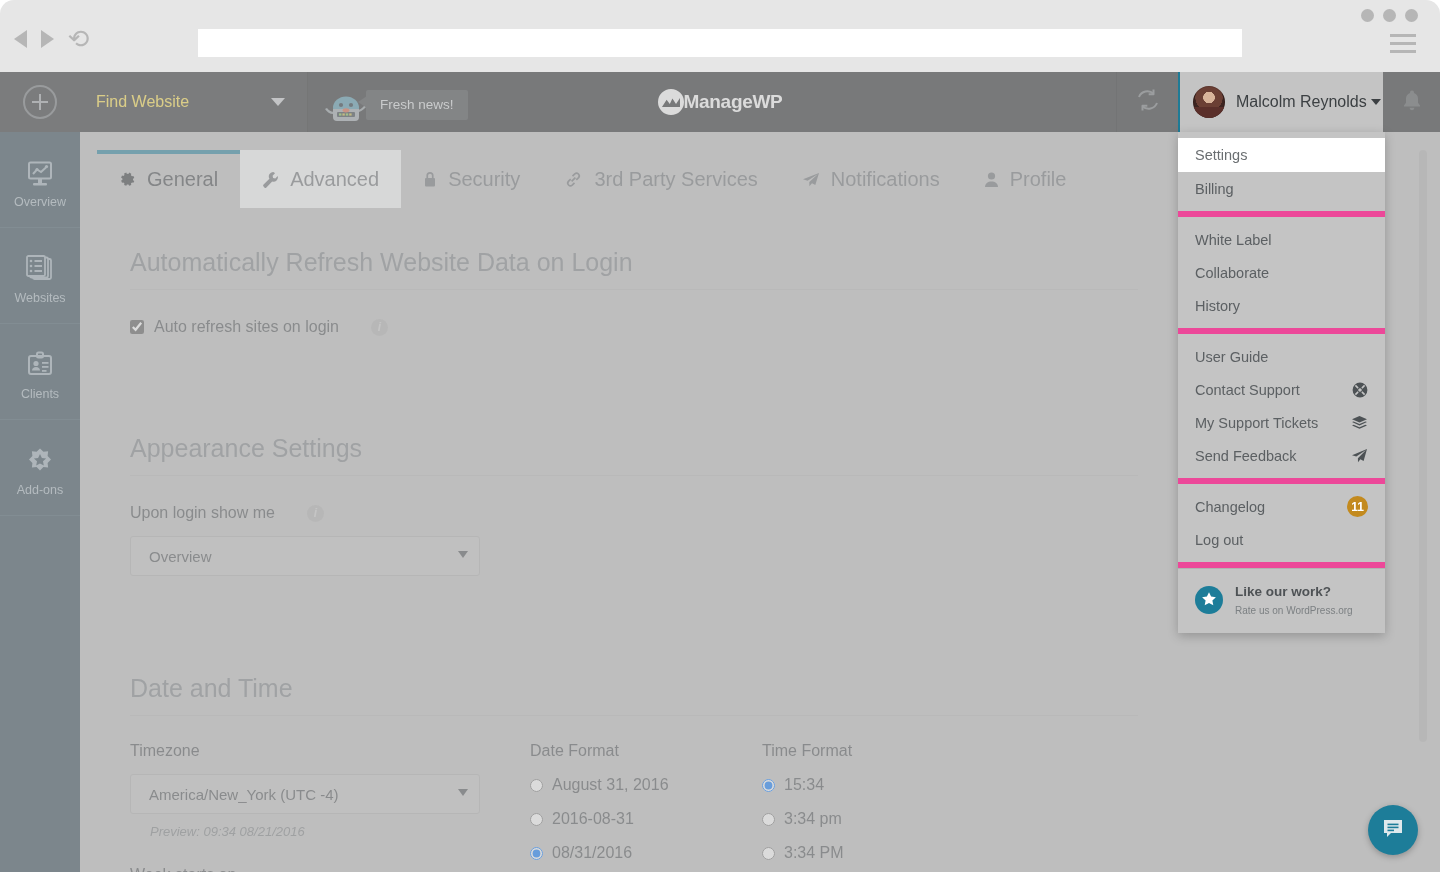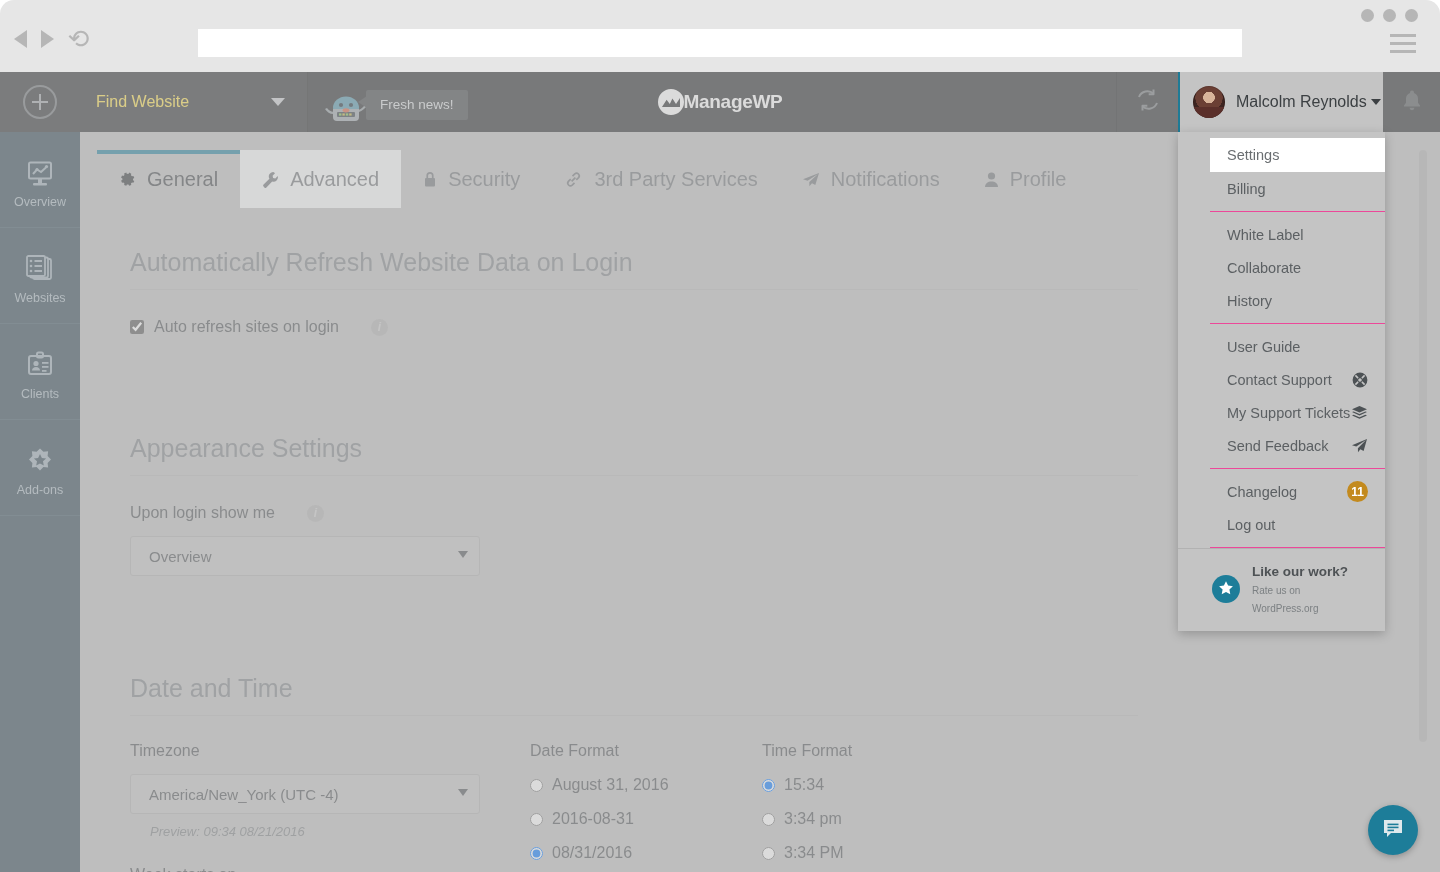--- a/index.html
+++ b/index.html
@@ -299,42 +299,42 @@
   }
 
   
   #user-menu {
     position: absolute; right: 55px; top: 60px; width: 207px;
     background: #c4c4c4;
     box-shadow: 0 3px 10px rgba(0,0,0,.22);
     z-index: 70;
     padding: 0;
   }
-  .menu-group { border-bottom: 1px solid #ec4899; padding: 6px 0; margin-left: 32px; }
+  .menu-group { border-bottom: 6px solid #ec4899; padding: 6px 0; }
   .menu-group:last-child { border-bottom: none; }
   .menu-item {
     display: flex; align-items: center;
     height: 33px; padding: 0 17px;
     font-size: 14.5px; color: #5c6063;
   }
   .menu-item.is-hover {
     background: #ffffff; color: #6a6e71;
     margin: 0; height: 34px;
   }
   .menu-item .mi-icon { margin-left: auto; display: flex; align-items: center; color: #4d5255; }
   .badge-count {
     margin-left: auto;
     width: 21px; height: 21px; border-radius: 50%;
     background: #c38a1e; color: #ffffff;
     font-size: 12px; font-weight: bold;
     display: flex; align-items: center; justify-content: center;
   }
   #menu-footer {
     display: flex; align-items: center; gap: 12px;
-    padding: 13px 17px 15px 34px;
+    padding: 13px 17px 15px 17px;
     border-top: 1px solid #b2b2b2;
   }
   #star-circle {
     width: 28px; height: 28px; border-radius: 50%;
     background: #1d7d99; color: #ffffff;
     display: flex; align-items: center; justify-content: center;
     flex: 0 0 auto;
   }
   #footer-title { font-size: 13.5px; font-weight: bold; color: #4e5255; }
   #footer-sub { font-size: 10px; color: #7c8083; margin-top: 2px; }

